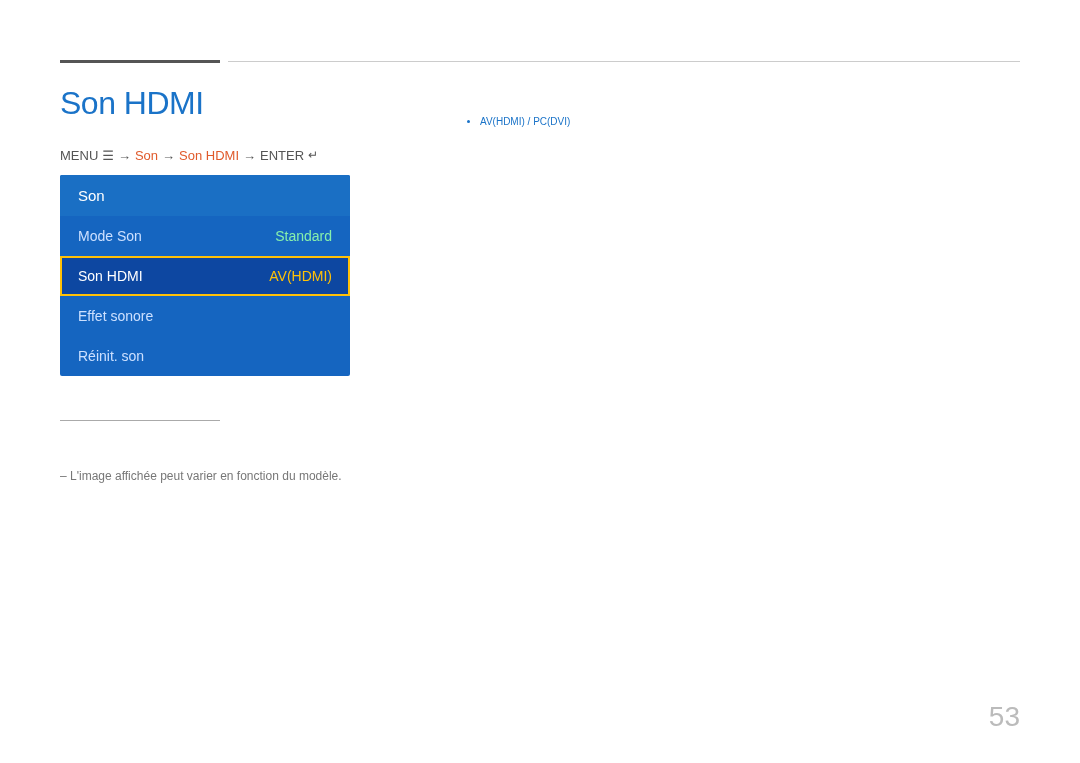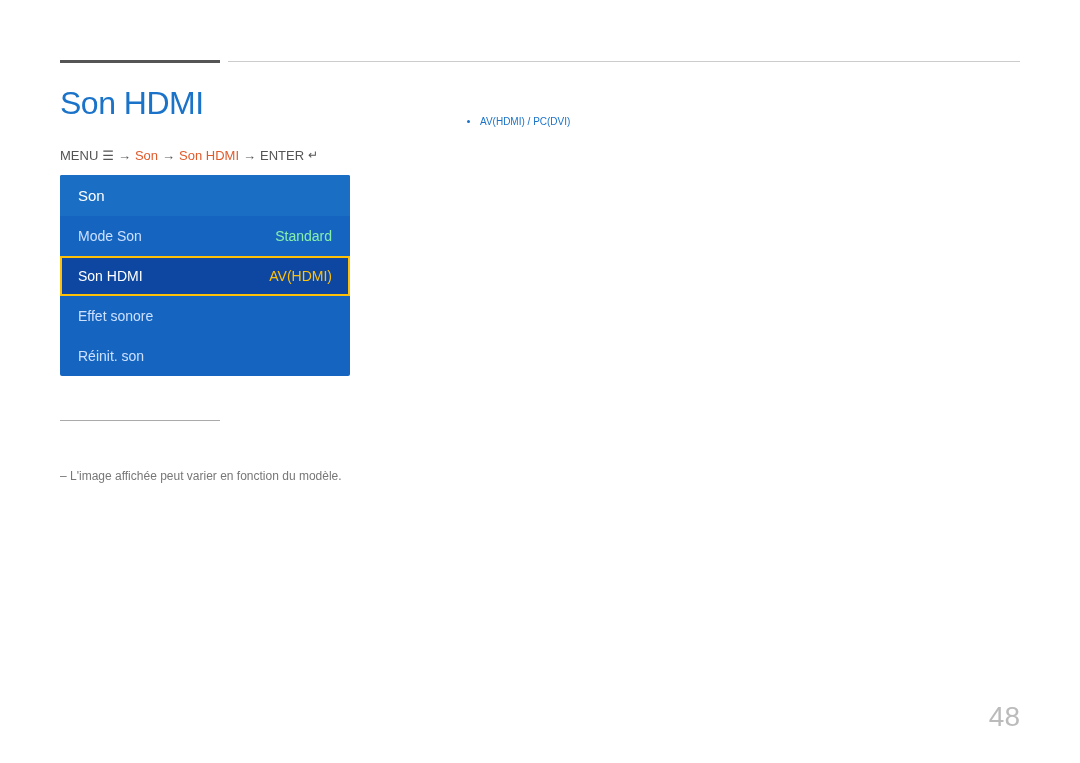--- a/index.html
+++ b/index.html
@@ -247,15 +247,15 @@
     <ul class="bullet-list">
       <li>AV(HDMI) / PC(DVI)</li>
     </ul>
   </div>
 
   <div class="footnote-area">
     <div class="footnote-rule"></div>
     <p class="footnote-text">– L'image affichée peut varier en fonction du modèle.</p>
   </div>
 
-  <div class="page-number">48</div>
+  <div class="page-number">53</div>
 
 </div>
 
 </body></html>

